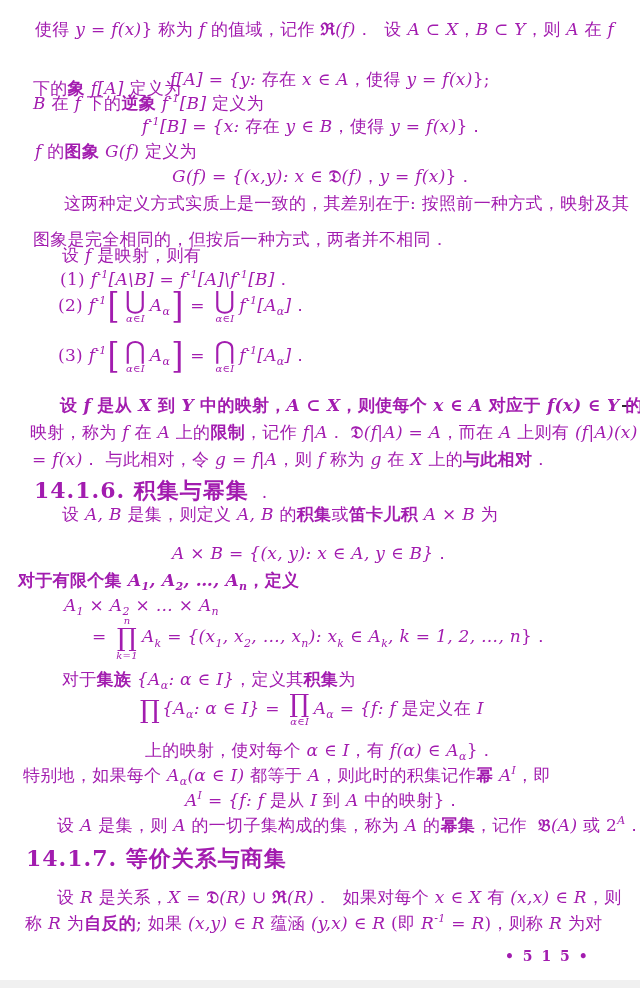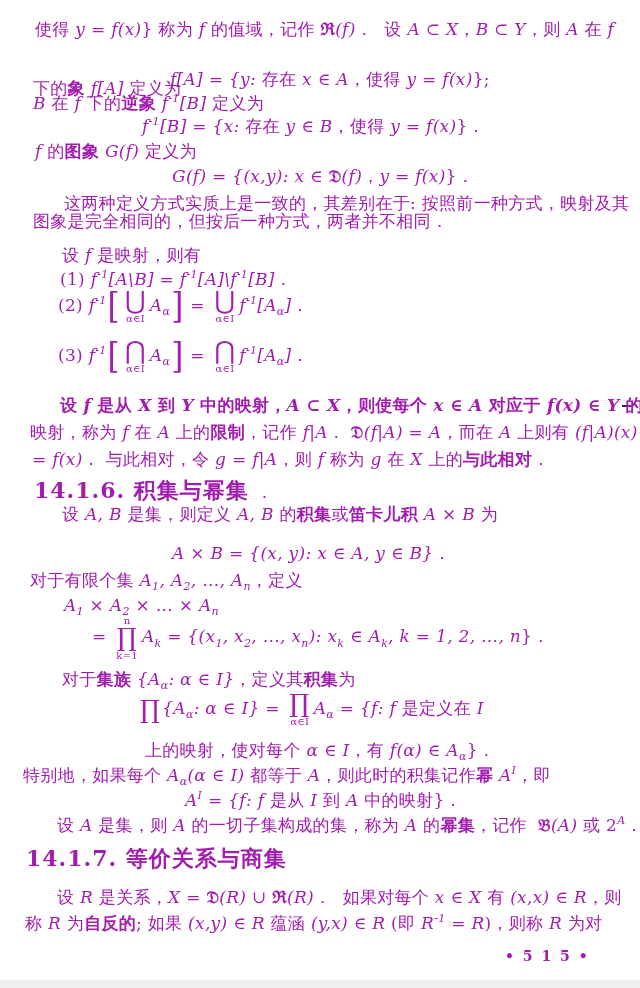--- a/index.html
+++ b/index.html
@@ -22,21 +22,21 @@
   }
   .line span{white-space:pre;}
   .m{font-family:"DejaVu Serif",serif;font-style:italic;}
   .b{font-weight:bold;}
   .frak{font-family:"DejaVu Serif",serif;font-weight:bold;}
   .sup{font-size:11px;vertical-align:super;font-style:italic;line-height:1;}
   .sub{font-size:11px;vertical-align:sub;font-style:italic;line-height:1;}
   .tb{font-size:31px;display:inline-block;vertical-align:middle;transform:scaleY(1.12);line-height:1;margin:0 1px;}
   .stack{display:inline-flex;flex-direction:column;align-items:center;vertical-align:middle;line-height:1;margin:0 4px;}
   .stack .op{font-size:25px;line-height:0.95;}
-  .stack .lim{font-size:10px;line-height:1.1;}
+  .stack .lim{font-size:10px;font-style:italic;line-height:1.1;}
   .bigplain{font-size:25px;display:inline-block;vertical-align:middle;line-height:1;margin:0 2px;}
   .h{font-size:22px;font-weight:bold;letter-spacing:1px;}
   .dot{font-size:17px;font-weight:normal;}
   .pg{font-size:14px;font-weight:bold;letter-spacing:2px;}
   .margin-mark{
     position:absolute;left:622px;top:405px;
     width:9px;height:2px;background:#2a2a2a;
   }
 </style>
 </head>
@@ -46,32 +46,32 @@
   <div class="margin-mark"></div>
   <div id="page-text">
       <div class="line" style="top: 16px; left: 35px;"><span>使得 </span><span class="m">y = f(x)</span><span>} 称为 </span><span class="m">f</span><span> 的值域，记作 </span><span class="frak">ℜ</span><span class="m">(f)</span><span>．  设 </span><span class="m">A ⊂ X</span><span>，</span><span class="m">B ⊂ Y</span><span>，则 </span><span class="m">A</span><span> 在 </span><span class="m">f</span></div>
       <div class="line" style="top: 43px; left: 33px; margin-top: 32px;"><span>下的</span><span class="b">象</span><span> </span><span class="m">f[A]</span><span> 定义为</span></div>
       <div class="line" style="top: 66px; left: 170px;"><span class="m">f[A] = {y: </span><span>存在 </span><span class="m">x ∈ A</span><span>，使得 </span><span class="m">y = f(x)</span><span>};</span></div>
       <div class="line" style="top: 90px; left: 33px;"><span class="m">B</span><span> 在 </span><span class="m">f</span><span> 下的</span><span class="b">逆象</span><span> </span><span class="m">f</span><span class="sup">-1</span><span class="m">[B]</span><span> 定义为</span></div>
       <div class="line" style="top: 113px; left: 142px;"><span class="m">f</span><span class="sup">-1</span><span class="m">[B] = {x: </span><span>存在 </span><span class="m">y ∈ B</span><span>，使得 </span><span class="m">y = f(x)</span><span>}．</span></div>
       <div class="line" style="top: 138px; left: 35px;"><span class="m">f</span><span> 的</span><span class="b">图象</span><span> </span><span class="m">G(f)</span><span> 定义为</span></div>
       <div class="line" style="top: 163px; left: 172px;"><span class="m">G(f) = {(x,y): x ∈ </span><span class="frak">𝔇</span><span class="m">(f)</span><span>，</span><span class="m">y = f(x)</span><span>}．</span></div>
       <div class="line" style="top: 190px; left: 64px;"><span>这两种定义方式实质上是一致的，其差别在于: 按照前一种方式，映射及其</span></div>
-      <div class="line" style="top: 208px; left: 33px;"><span>图象是完全相同的，但按后一种方式，两者并不相同．</span></div>
+      <div class="line" style="top: 226px; left: 33px;"><span>图象是完全相同的，但按后一种方式，两者并不相同．</span></div>
       <div class="line" style="top: 242px; left: 62px;"><span>设 </span><span class="m">f</span><span> 是映射，则有</span></div>
       <div class="line" style="top: 266px; left: 60px;"><span>(1) </span><span class="m">f</span><span class="sup">-1</span><span class="m">[A\B] = f</span><span class="sup">-1</span><span class="m">[A]\f</span><span class="sup">-1</span><span class="m">[B]</span><span>．</span></div>
       <div class="line" style="top: 289px; left: 58px;"><span>(2) </span><span class="m">f</span><span class="sup">-1</span><span class="tb">[</span><span class="stack"><span class="op">⋃</span><span class="lim">α∈I</span></span><span class="m">A</span><span class="sub">α</span><span class="tb">]</span><span> = </span><span class="stack"><span class="op">⋃</span><span class="lim">α∈I</span></span><span class="m">f</span><span class="sup">-1</span><span class="m">[A</span><span class="sub">α</span><span class="m">]</span><span>．</span></div>
       <div class="line" style="top: 339px; left: 58px;"><span>(3) </span><span class="m">f</span><span class="sup">-1</span><span class="tb">[</span><span class="stack"><span class="op">⋂</span><span class="lim">α∈I</span></span><span class="m">A</span><span class="sub">α</span><span class="tb">]</span><span> = </span><span class="stack"><span class="op">⋂</span><span class="lim">α∈I</span></span><span class="m">f</span><span class="sup">-1</span><span class="m">[A</span><span class="sub">α</span><span class="m">]</span><span>．</span></div>
       <div class="line" style="top: 392px; left: 60px; font-weight: bold;"><span>设 </span><span class="m">f</span><span> 是从 </span><span class="m">X</span><span> 到 </span><span class="m">Y</span><span> 中的映射，</span><span class="m">A ⊂ X</span><span>，则使每个 </span><span class="m">x ∈ A</span><span> 对应于 </span><span class="m">f(x) ∈ Y</span><span> 的</span></div>
       <div class="line" style="top: 419px; left: 30px;"><span>映射，称为 </span><span class="m">f</span><span> 在 </span><span class="m">A</span><span> 上的</span><span class="b">限制</span><span>，记作 </span><span class="m">f|A</span><span>． </span><span class="frak">𝔇</span><span class="m">(f|A) = A</span><span>，而在 </span><span class="m">A</span><span> 上则有 </span><span class="m">(f|A)(x)</span></div>
       <div class="line" style="top: 446px; left: 32px;"><span class="m">= f(x)</span><span>． 与此相对，令 </span><span class="m">g = f|A</span><span>，则 </span><span class="m">f</span><span> 称为 </span><span class="m">g</span><span> 在 </span><span class="m">X</span><span> 上的</span><span class="b">与此相对</span><span>．</span></div>
       <div class="line h" style="top: 477px; left: 34px;"><span>14.1.6. 积集与幂集</span><span class="dot">  .</span></div>
       <div class="line" style="top: 501px; left: 62px;"><span>设 </span><span class="m">A, B</span><span> 是集，则定义 </span><span class="m">A, B</span><span> 的</span><span class="b">积集</span><span>或</span><span class="b">笛卡儿积</span><span> </span><span class="m">A × B</span><span> 为</span></div>
       <div class="line" style="top: 540px; left: 172px;"><span class="m">A × B = {(x, y): x ∈ A, y ∈ B}</span><span>．</span></div>
-      <div class="line" style="top: 567px; left: 30px;"><span>对于有限个集 </span><span class="m">A</span><span class="sub">1</span><span class="m">, A</span><span class="sub">2</span><span class="m">, …, A</span><span class="sub">n</span><span>，定义</span></div>
+      <div class="line" style="top: 567px; left: 18px; font-weight: bold;"><span>对于有限个集 </span><span class="m">A</span><span class="sub">1</span><span class="m">, A</span><span class="sub">2</span><span class="m">, …, A</span><span class="sub">n</span><span>，定义</span></div>
       <div class="line" style="top: 592px; left: 64px;"><span class="m">A</span><span class="sub">1</span><span class="m"> × A</span><span class="sub">2</span><span class="m"> × … × A</span><span class="sub">n</span></div>
       <div class="line" style="top: 615px; left: 92px;"><span>= </span><span class="stack"><span class="lim">n</span><span class="op">∏</span><span class="lim">k=1</span></span><span class="m">A</span><span class="sub">k</span><span class="m"> = {(x</span><span class="sub">1</span><span class="m">, x</span><span class="sub">2</span><span class="m">, …, x</span><span class="sub">n</span><span class="m">): x</span><span class="sub">k</span><span class="m"> ∈ A</span><span class="sub">k</span><span class="m">, k = 1, 2, …, n</span><span>}．</span></div>
       <div class="line" style="top: 666px; left: 62px;"><span>对于</span><span class="b">集族</span><span> </span><span class="m">{A</span><span class="sub">α</span><span class="m">: α ∈ I}</span><span>，定义其</span><span class="b">积集</span><span>为</span></div>
       <div class="line" style="top: 692px; left: 138px;"><span class="bigplain">∏</span><span class="m">{A</span><span class="sub">α</span><span class="m">: α ∈ I} = </span><span class="stack"><span class="op">∏</span><span class="lim">α∈I</span></span><span class="m">A</span><span class="sub">α</span><span class="m"> = {f: f </span><span>是定义在 </span><span class="m">I</span></div>
       <div class="line" style="top: 737px; left: 145px;"><span>上的映射，使对每个 </span><span class="m">α ∈ I</span><span>，有 </span><span class="m">f(α) ∈ A</span><span class="sub">α</span><span>}．</span></div>
       <div class="line" style="top: 762px; left: 23px;"><span>特别地，如果每个 </span><span class="m">A</span><span class="sub">α</span><span class="m">(α ∈ I)</span><span> 都等于 </span><span class="m">A</span><span>，则此时的积集记作</span><span class="b">幂</span><span> </span><span class="m">A</span><span class="sup">I</span><span>，即</span></div>
       <div class="line" style="top: 787px; left: 185px;"><span class="m">A</span><span class="sup">I</span><span class="m"> = {f: f </span><span>是从 </span><span class="m">I</span><span> 到 </span><span class="m">A</span><span> 中的映射}．</span></div>
       <div class="line" style="top: 812px; left: 57px;"><span>设 </span><span class="m">A</span><span> 是集，则 </span><span class="m">A</span><span> 的一切子集构成的集，称为 </span><span class="m">A</span><span> 的</span><span class="b">幂集</span><span>，记作  </span><span class="frak">𝔅</span><span class="m">(A)</span><span> 或 2</span><span class="sup">A</span><span>．</span></div>
       <div class="line h" style="top: 845px; left: 26px;"><span>14.1.7. 等价关系与商集</span></div>
       <div class="line" style="top: 884px; left: 57px;"><span>设 </span><span class="m">R</span><span> 是关系，</span><span class="m">X = </span><span class="frak">𝔇</span><span class="m">(R) ∪ </span><span class="frak">ℜ</span><span class="m">(R)</span><span>．  如果对每个 </span><span class="m">x ∈ X</span><span> 有 </span><span class="m">(x,x) ∈ R</span><span>，则</span></div>

